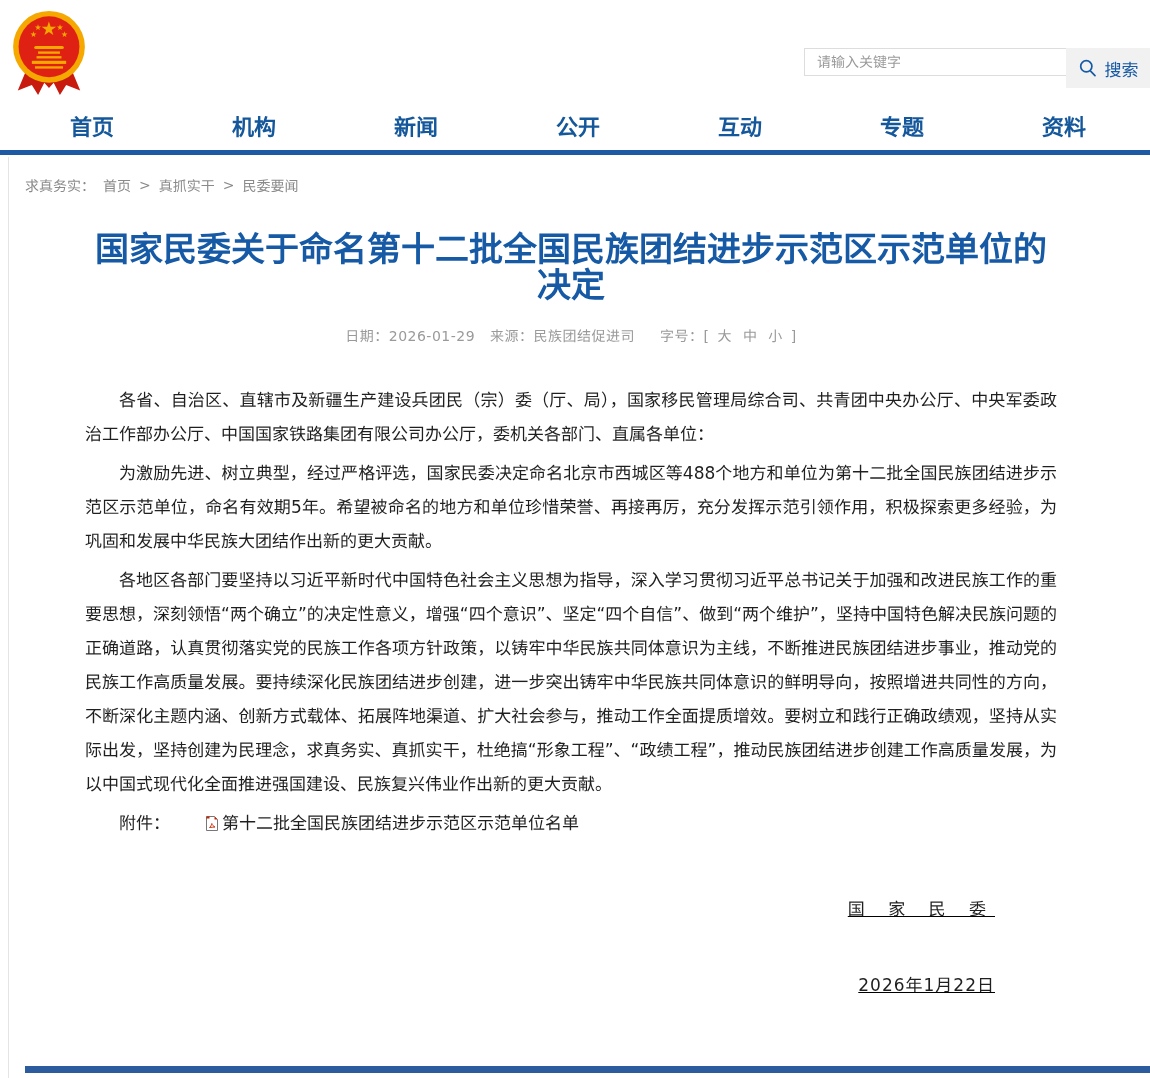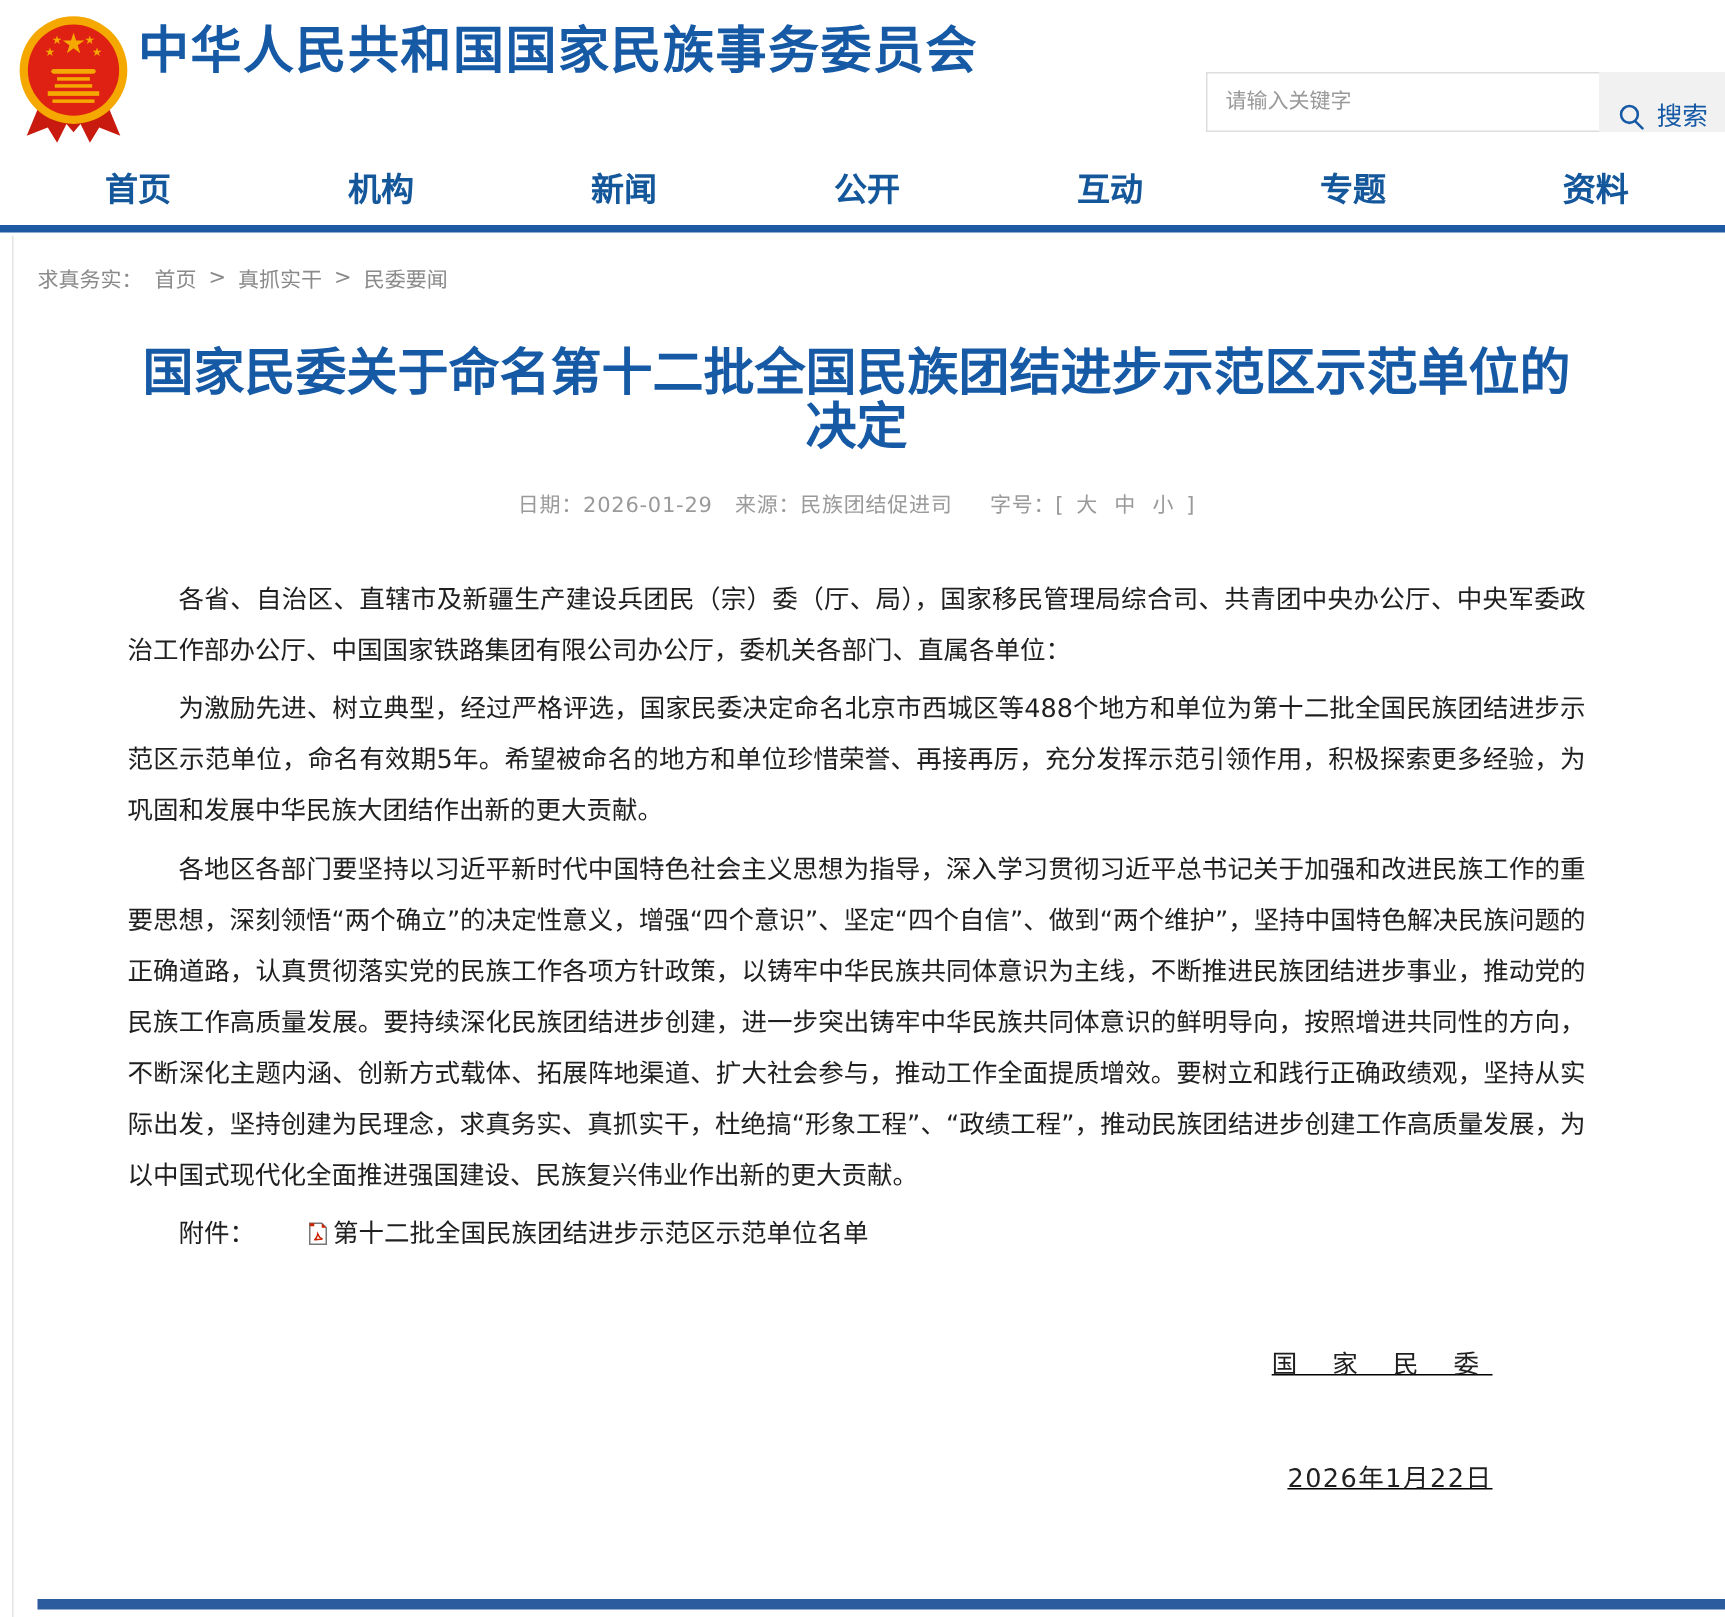--- a/index.html
+++ b/index.html
@@ -21,27 +21,27 @@
   .content-left-edge{position:absolute;left:8px;top:157px;bottom:0;width:1px;background:#e4e4e4;}
 
   
   .header{position:relative;height:106px;background:#fff;}
   .emblem{position:absolute;left:10px;top:7px;width:78px;height:92px;cursor:pointer;}
   .titles{position:absolute;left:92px;top:12px;}
   .title-zh{color:var(--brand-blue);font-size:34px;font-weight:bold;letter-spacing:1px;line-height:44px;}
   .title-en{color:var(--brand-blue);font-size:19px;margin-top:4px;letter-spacing:0.2px;}
   .search{position:absolute;right:0;top:48px;display:flex;align-items:stretch;height:40px;}
   .search-input{
-    width:262px;height:40px;border:1px solid #ddd;border-right:none;outline:none;
+    width:262px;height:28px;border:1px solid #ddd;border-right:none;outline:none;
     padding:0 12px;font-size:14px;color:#666;background:#fff;
     font-family:"DejaVu Sans","Liberation Sans",sans-serif;
   }
   .search-input::placeholder{color:#9a9a9a;}
   .search-btn{
-    width:84px;background:#f1f1f1;border:none;display:flex;align-items:flex-end;justify-content:center;
+    width:84px;background:#f1f1f1;border:none;display:flex;align-items:center;justify-content:center;
     gap:7px;cursor:pointer;color:var(--brand-blue);font-size:17px;
     font-family:"DejaVu Sans","Liberation Sans",sans-serif;
   }
   .search-btn svg{display:block;}
 
   
   .nav{
     display:flex;justify-content:space-between;align-items:center;
     padding:0 64px 0 70px;height:49px;background:#fff;
     border-bottom:5px solid var(--line-blue);
@@ -103,21 +103,20 @@
         <text x="36" y="26" font-size="10" fill="#F5A800" text-anchor="middle">★</text>
         <text x="64" y="26" font-size="10" fill="#F5A800" text-anchor="middle">★</text>
         <rect x="31" y="47" width="38" height="4" rx="2" fill="#F5A800"></rect>
         <rect x="36" y="54" width="28" height="3" fill="#F5A800"></rect>
         <rect x="34" y="60" width="32" height="3" fill="#F5A800"></rect>
         <rect x="28" y="66" width="44" height="4" fill="#F5A800"></rect>
         <rect x="32" y="73" width="36" height="3" fill="#F5A800"></rect>
       </svg>
     </div>
     <div class="titles">
-      <div class="title-zh">中华人民共和国国家民族事务委员会</div>
     </div>
     <div class="search">
       <input class="search-input" type="text" placeholder="请输入关键字" style="">
       <button class="search-btn">
         <span>
           <svg width="20" height="20" viewBox="0 0 20 20">
             <circle cx="8.3" cy="8.3" r="5.6" fill="none" stroke="#1659A5" stroke-width="1.7"></circle>
             <line x1="12.6" y1="13.2" x2="17" y2="17.6" stroke="#1659A5" stroke-width="1.7" stroke-linecap="round"></line>
           </svg>
         </span>

